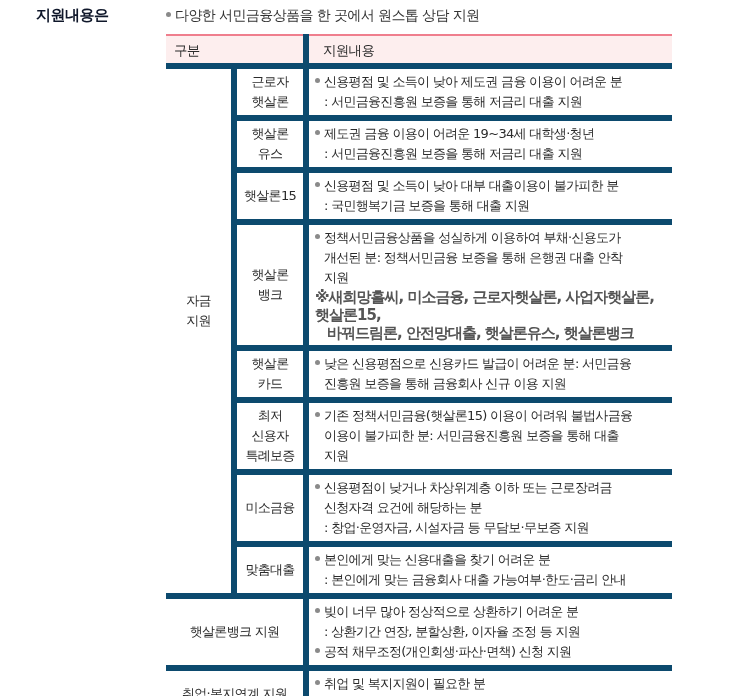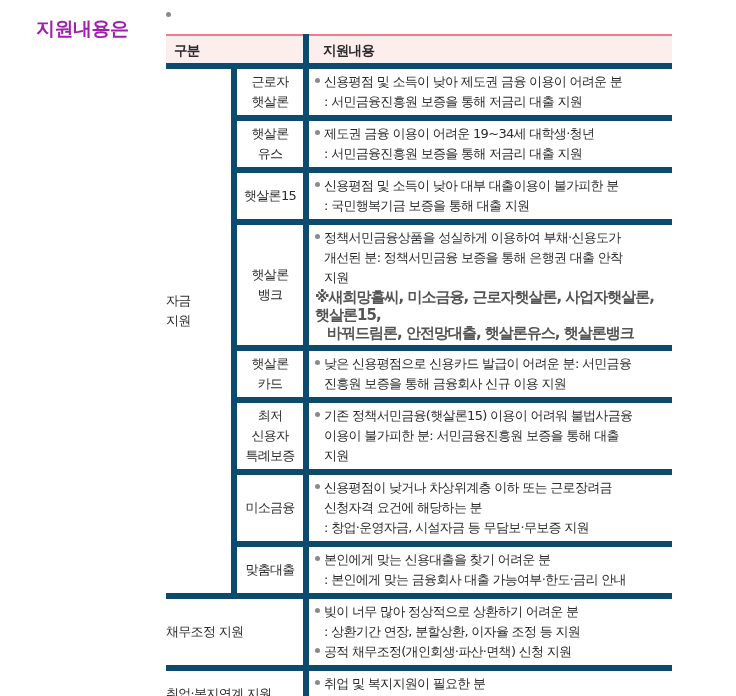--- a/index.html
+++ b/index.html
@@ -2,64 +2,64 @@
 <html><head>
   <meta charset="utf-8">
   <style>
     html, body { margin: 0; padding: 0; background: #ffffff; }
     body {
       width: 736px; height: 696px; position: relative; overflow: hidden;
       font-family: "DejaVu Sans", "Liberation Sans", sans-serif;
       color: #2b2b2b;
     }
     .section-label {
-      position: absolute; left: 36px; top: 16px;
-      font-size: 19px; font-weight: bold; color: #a21caf;
+      position: absolute; left: 36px; top: 6px;
+      font-size: 15px; font-weight: bold; color: #0f172a;
       letter-spacing: -0.5px;
     }
     .intro {
       position: absolute; left: 166px; top: 7px;
       font-size: 14px; letter-spacing: -0.6px; color: #333;
     }
     .dot {
       display: inline-block; width: 5px; height: 5px; border-radius: 50%;
       background: #8a8a8a; vertical-align: middle; margin-right: 4px;
       position: relative; top: -2px;
     }
     table.main {
       position: absolute; left: 166px; top: 34px;
       width: 506px; border-collapse: collapse; table-layout: fixed;
       font-size: 13px; letter-spacing: -0.7px; line-height: 20px;
     }
     table.main td, table.main th {
       border: 6px solid #0c4a6e; padding: 0; vertical-align: middle;
     }
     table.main tr.head th {
-      background: #fdeeee; height: 27px; font-weight: bold; text-align: left;
+      background: #fdeeee; height: 27px; font-weight: normal; text-align: left;
       border-top: 2px solid #ef7e8d; border-bottom: 2px solid #ef7e8d;
       font-size: 13.5px; padding-left: 8px;
     }
     table.main tr.head th.th-content { padding-left: 14px; }
-    table.main td.cat { text-align: left; }
+    table.main td.cat { text-align: center; }
     table.main td.sub { text-align: center; }
     table.main td.content { padding: 3px 4px 3px 6px; vertical-align: top; }
     table.main tr:last-child td { border-bottom: 2px solid #ef7e8d; }
     table.main tr td:first-child, table.main tr th:first-child { border-left: none; }
     table.main tr td:last-child, table.main tr th:last-child { border-right: none; }
     .line { display: block; white-space: nowrap; }
     .line.indent { padding-left: 9px; }
     .note { display: block; font-size: 15px; letter-spacing: -1px; color: #555; line-height: 18px; font-weight: bold; }
     .note.indent { padding-left: 12px; }
   </style>
 </head>
 <body>
 
 <div class="section-label">지원내용은</div>
 <div class="intro">
-  <span class="dot"></span>
+  <span class="dot"></span><span>다양한 서민금융상품을 한 곳에서 원스톱 상담 지원</span>
 </div>
 
 <table class="main">
   <colgroup>
     <col style="width:68px">
     <col style="width:72px">
     <col style="width:366px">
   </colgroup>
   <tbody id="tbody">
     <tr class="head">
@@ -147,21 +147,21 @@
       <tr style="height: 49px;">
         <td class="sub">
           <span class="line">맞춤대출</span>
         </td>
         <td class="content">
           <span class="line"><span class="dot"></span><span>본인에게 맞는 신용대출을 찾기 어려운 분</span></span>
           <span class="line indent"><span>: 본인에게 맞는 금융회사 대출 가능여부·한도·금리 안내</span></span>
         </td>
       </tr>
       <tr style="height: 71px;">
-        <td class="cat" colspan="2"><span>채무조정 지원</span></td>
+        <td class="cat" colspan="2"><span>햇살론뱅크 지원</span></td>
         <td class="content">
           <span class="line"><span class="dot"></span><span>빚이 너무 많아 정상적으로 상환하기 어려운 분</span></span>
           <span class="line indent"><span>: 상환기간 연장, 분할상환, 이자율 조정 등 지원</span></span>
           <span class="line"><span class="dot"></span><span>공적 채무조정(개인회생·파산·면책) 신청 지원</span></span>
         </td>
       </tr>
       <tr style="height: 44px;">
         <td class="cat" colspan="2"><span>취업·복지연계 지원</span></td>
         <td class="content">
           <span class="line"><span class="dot"></span><span>취업 및 복지지원이 필요한 분</span></span>

